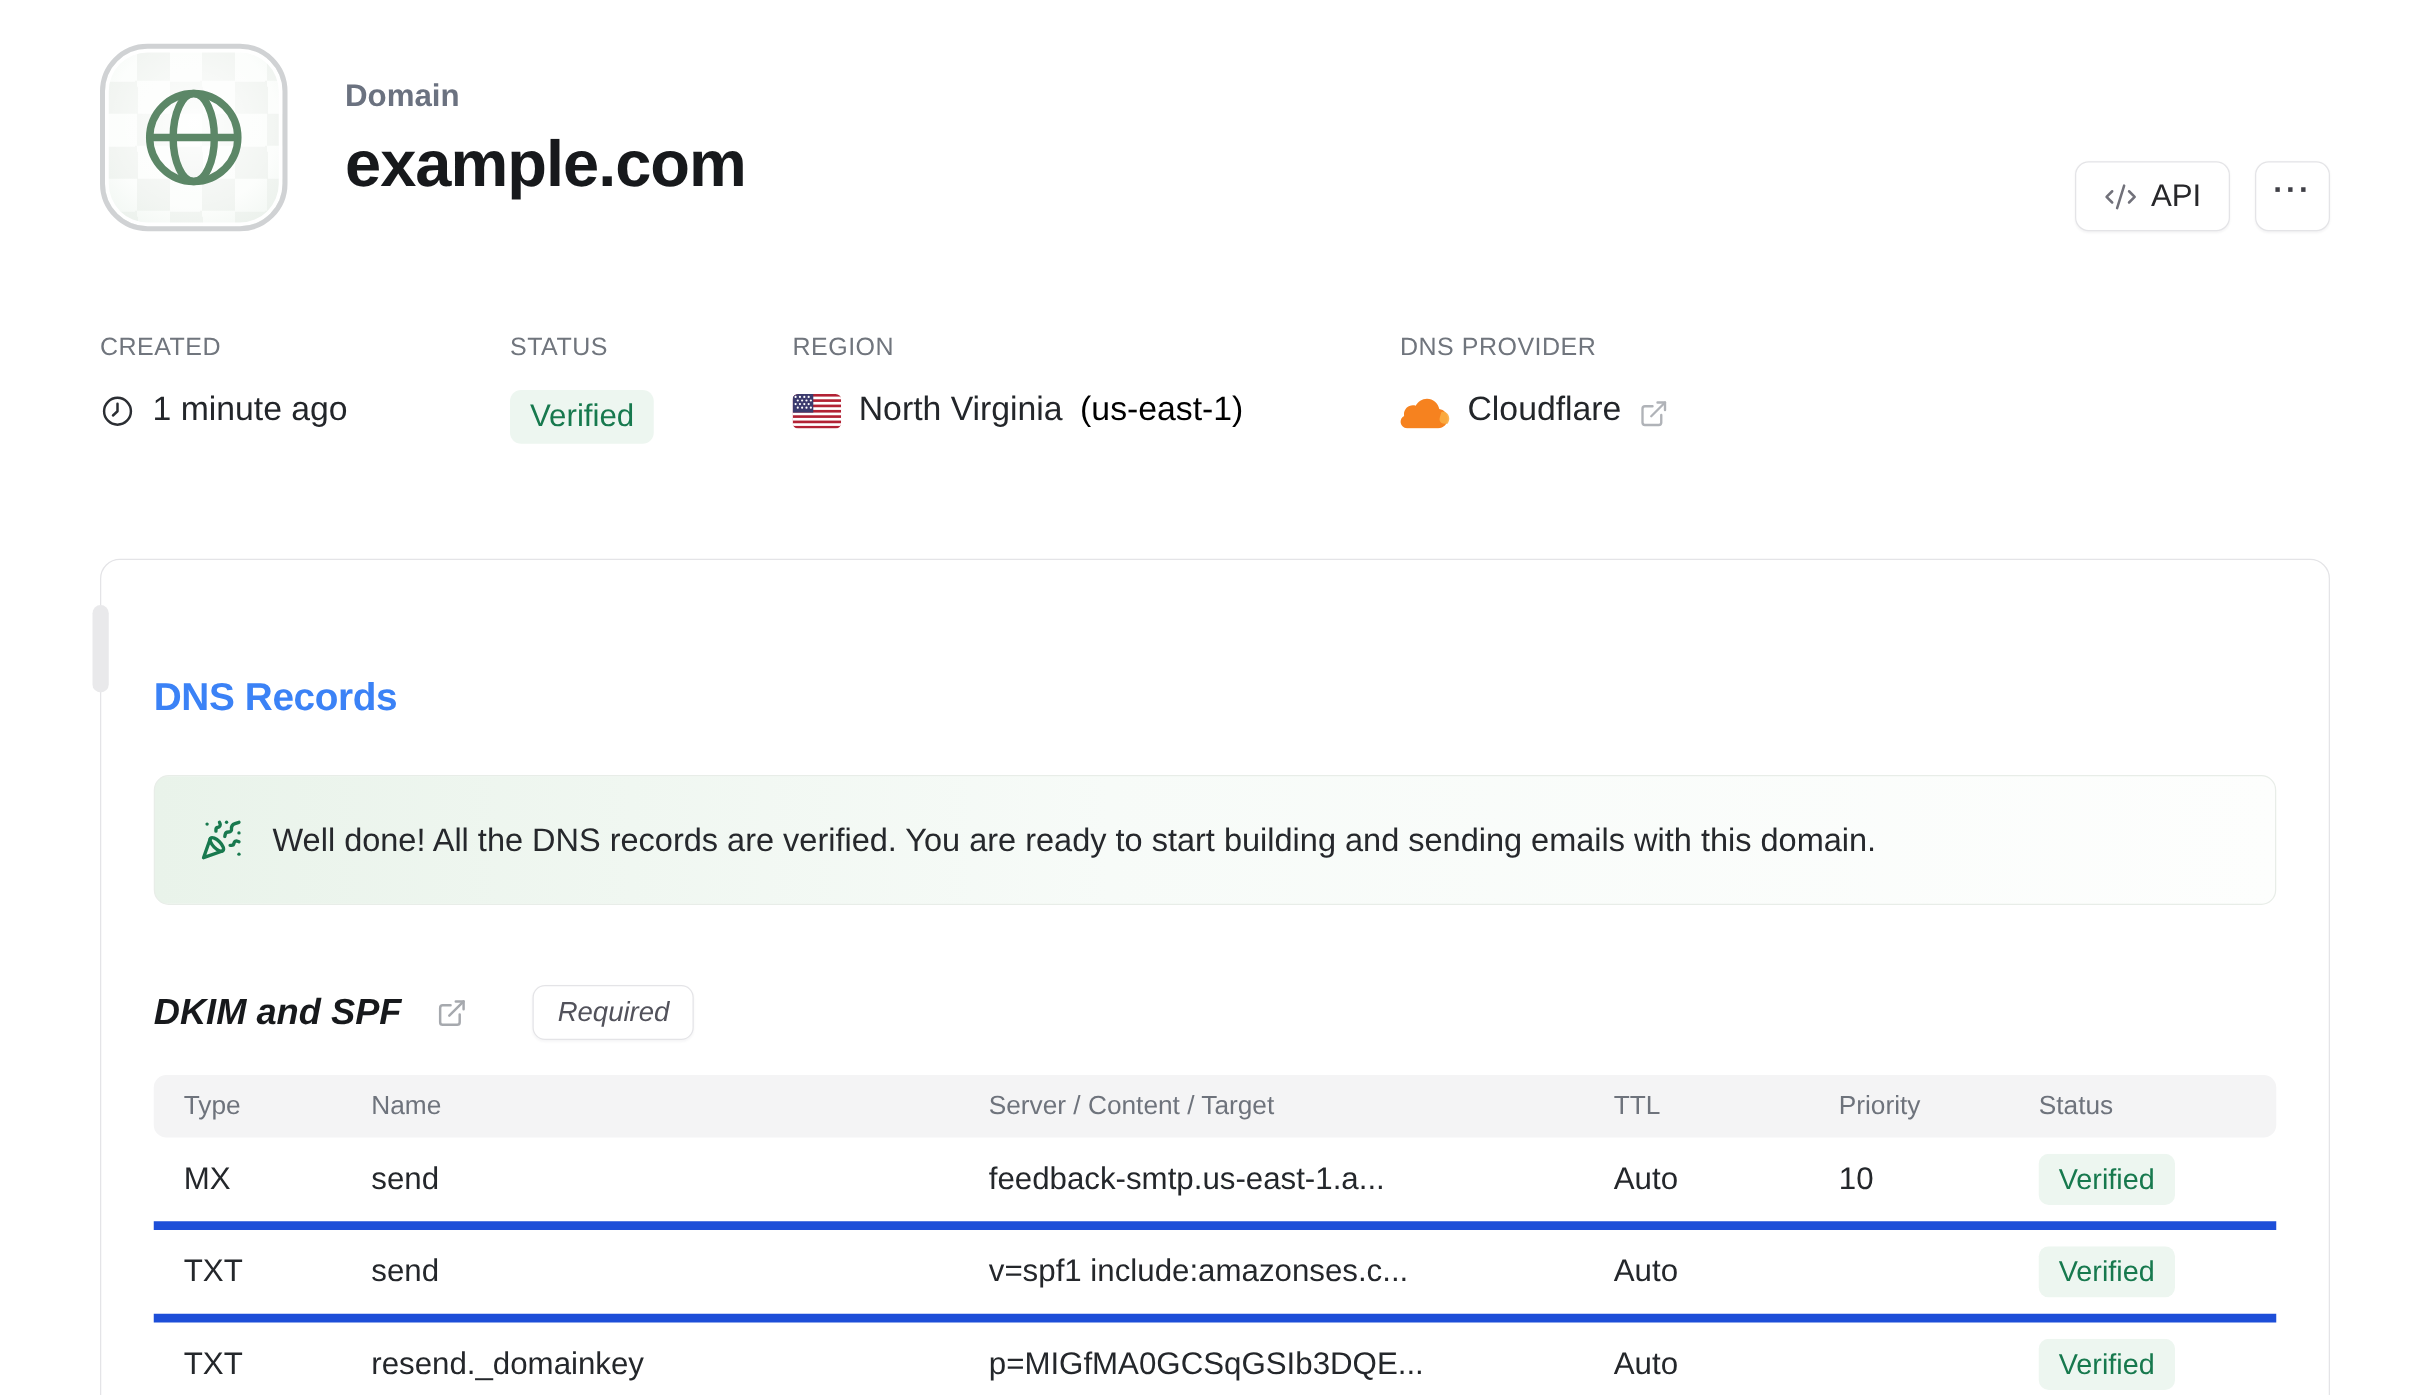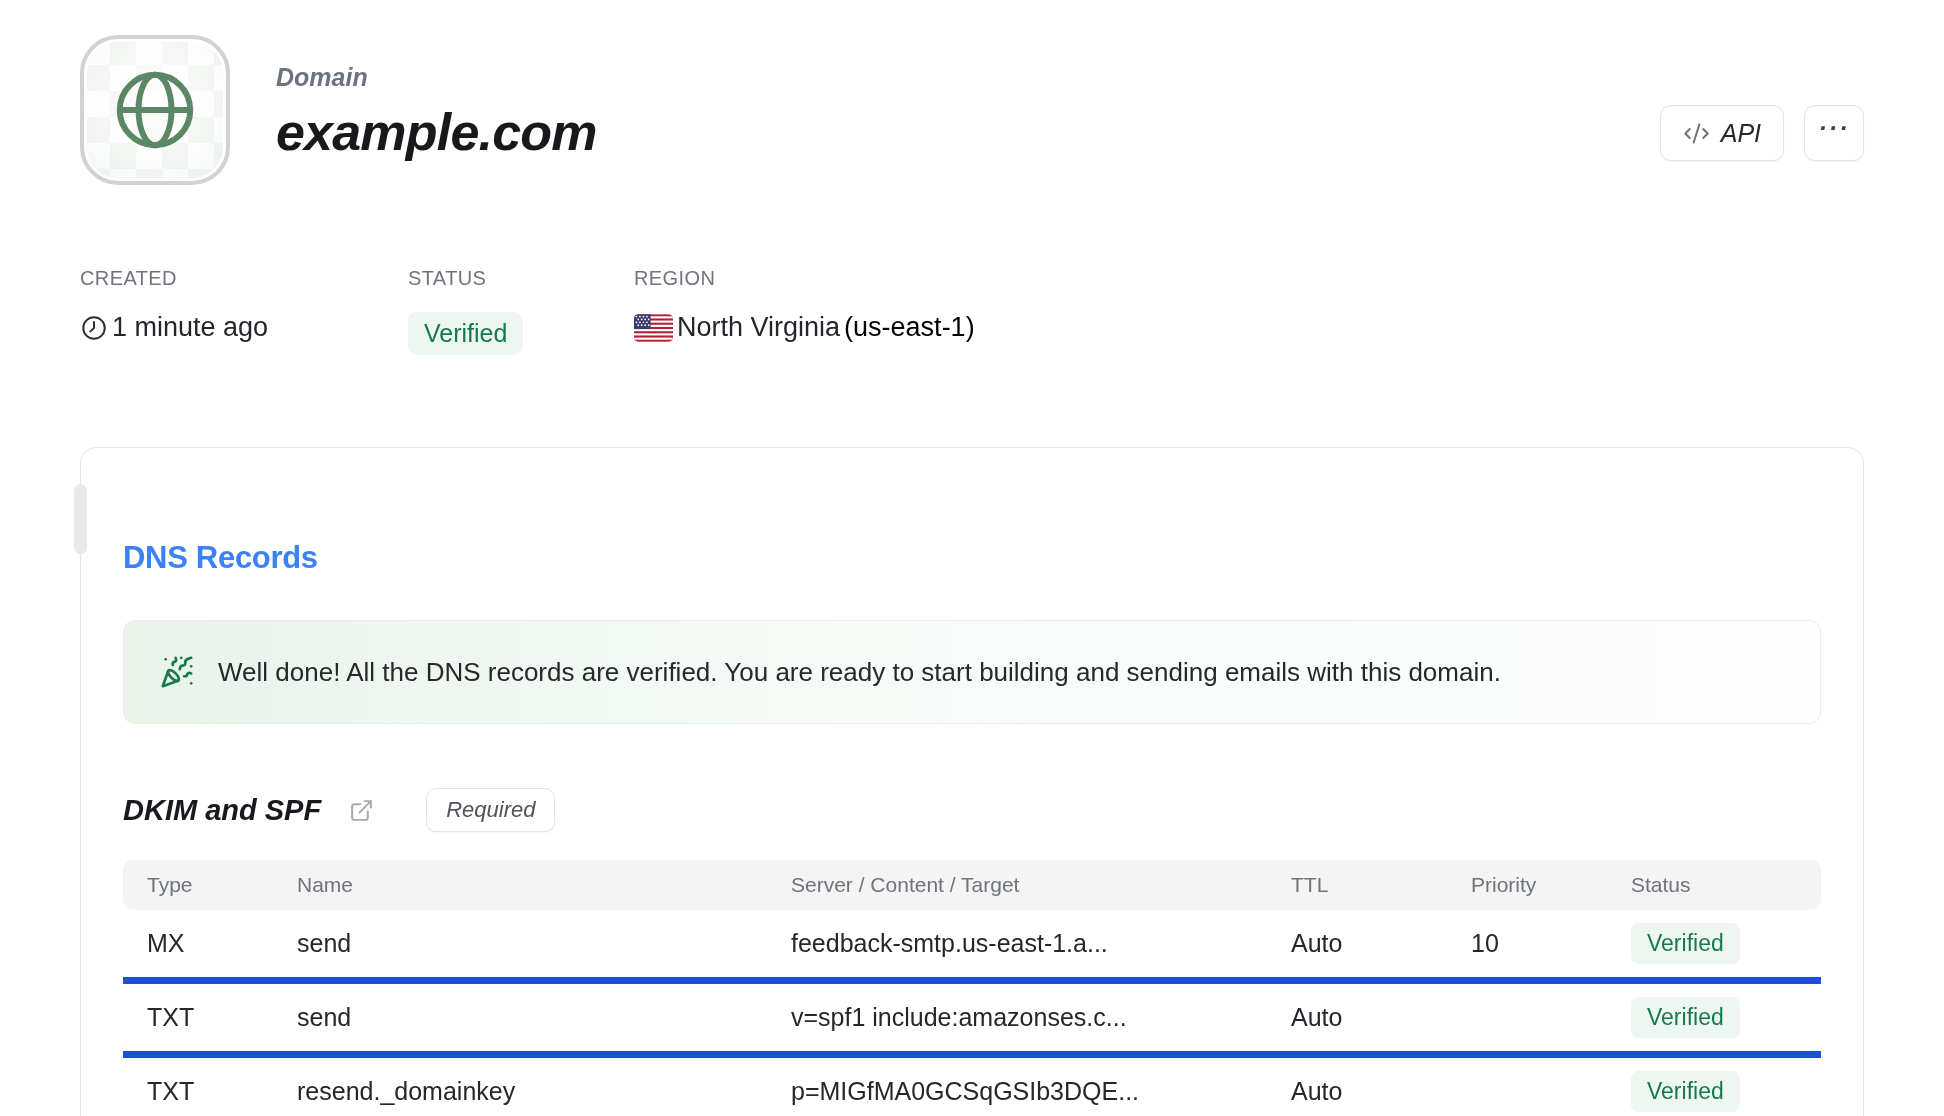--- a/index.html
+++ b/index.html
@@ -2,21 +2,21 @@
 <html><head>
 <meta charset="utf-8">
 <style>
   * { margin:0; padding:0; box-sizing:border-box; }
   html,body { background:#ffffff; }
   body { font-family:"Liberation Sans", sans-serif; color:#1c1f23; }
   .app { width:1944px; height:1116px; overflow:hidden; background:#fff; }
   .page { padding:35px 80px 0 80px; }
 
   
-  .header { display:flex; justify-content:space-between; align-items:center;font-style:italic; }
+  .header { display:flex; justify-content:space-between; align-items:flex-end; }
   .header-left { display:flex; align-items:center; gap:46px; }
   .avatar {
     width:150px; height:150px; border-radius:38px; border:4px solid #d0d2d4;
     background:
       radial-gradient(circle at 50% 42%, rgba(255,255,255,0.92) 0%, rgba(255,255,255,0.25) 62%, rgba(228,238,230,0.55) 100%),
       repeating-conic-gradient(#eef2ee 0% 25%, #fbfdfb 0% 50%);
     background-size:cover, 52px 52px;
     display:flex; align-items:center; justify-content:center;
     box-shadow: inset 0 0 0 3px #ffffff;
   }
@@ -32,21 +32,21 @@
   }
   .btn-api { padding:0 22px; font-size:25px; font-weight:500; color:#27272a; }
   .btn-api svg { width:27px; height:27px; }
   .btn-more { width:60px; font-size:25px; font-weight:700; color:#3f3f46; letter-spacing:2px; padding-bottom:10px; }
 
   
   .meta { display:flex; margin-top:82px; }
   .meta-col { display:flex; flex-direction:column; gap:22px; }
   .mc1 { width:328px; } .mc2 { width:226px; } .mc3 { width:486px; }
   .meta-label { font-size:20px; font-weight:500; color:#70757d; letter-spacing:.4px; }
-  .meta-value { display:flex; align-items:center; gap:4px; font-size:27px; color:#23262a; }
+  .meta-value { display:flex; align-items:flex-end; gap:14px; font-size:27px; color:#23262a; }
   .meta-value .muted { color:#000000; }
   .clock svg { width:28px; height:28px; display:block; }
   .flag svg { width:39px; height:28px; display:block; }
   .cf svg { width:40px; height:27px; display:block; }
   .ext svg { width:24px; height:24px; display:block; }
   .badge-green {
     display:inline-block; background:#edf6f0; color:#17794e;
     font-size:25px; font-weight:500; padding:9px 16px; border-radius:9px; line-height:1;
   }
 
@@ -187,20 +187,39 @@
                     <circle cx="10.9" cy="10.7" r=".85"></circle>
                     <circle cx="14.3" cy="10.7" r=".85"></circle>
                 </g>
               </g>
             </svg>
           </span>
           <span>North Virginia</span>
           <span class="muted">(us-east-1)</span>
         </div>
       </div>
+      <div class="meta-col">
+        <div class="meta-label">DNS PROVIDER</div>
+        <div class="meta-value">
+          <span class="cf">
+            <svg viewBox="0 0 32 22">
+              <path fill="#f6821f" d="M25.3 9.1C24.6 5.3 21.3 2.4 17.3 2.4c-3.2 0-6 1.9-7.3 4.6-.6-.2-1.2-.3-1.9-.3C4.9 6.7 2.3 9.3 2.3 12.5c0 .4 0 .8.1 1.2C1 14.4.1 15.8.1 17.4c0 2.3 1.9 4.2 4.2 4.2h20.3c3.4 0 6.2-2.8 6.2-6.2 0-3.2-2.4-5.9-5.5-6.3z"></path>
+              <path fill="#fbad41" d="M27.9 10.9c-.4 0-.8 0-1.2.1l-1.1 3.9c-.3 1-.1 2 .5 2.7.5.7 1.4 1.1 2.4 1.1h2.2c.7-1 1.1-2.1 1.1-3.4 0-2.4-1.7-4.4-3.9-4.4z" opacity=".9"></path>
+            </svg>
+          </span>
+          <span>Cloudflare</span>
+          <span class="ext">
+            <svg viewBox="0 0 24 24" fill="none" stroke="#b0b3b8" stroke-width="1.9" stroke-linecap="round" stroke-linejoin="round">
+              <path d="M15 3h6v6"></path>
+                <path d="M10 14 21 3"></path>
+                <path d="M18 13v6a2 2 0 0 1-2 2H5a2 2 0 0 1-2-2V8a2 2 0 0 1 2-2h6"></path>
+            </svg>
+          </span>
+        </div>
+      </div>
     </div>
 
     <div class="card">
       <div class="card-notch"></div>
       <div class="card-title">DNS Records</div>
 
       <div class="banner">
         <svg viewBox="0 0 24 24" fill="none" stroke="#18794e" stroke-width="1.9" stroke-linecap="round" stroke-linejoin="round">
           <path d="M5.8 11.3 2 22l10.7-3.79"></path>
           <path d="M4 3h.01"></path>

